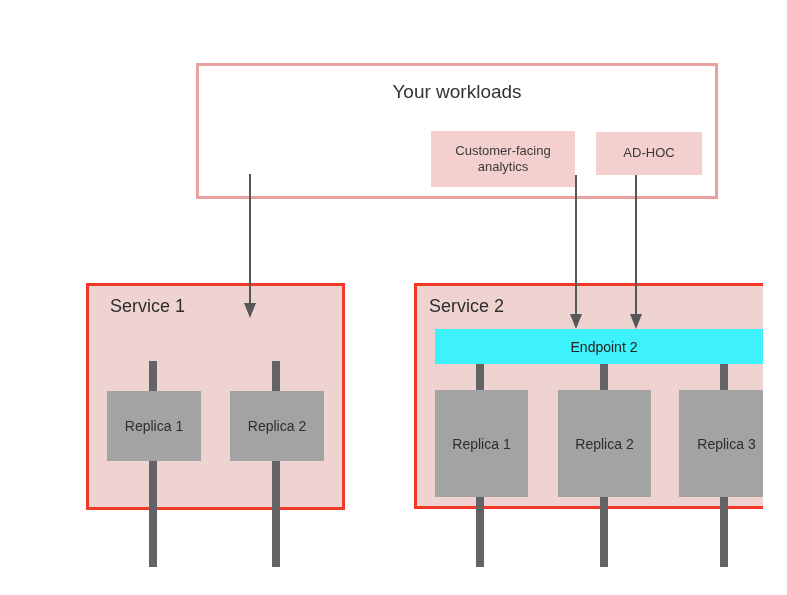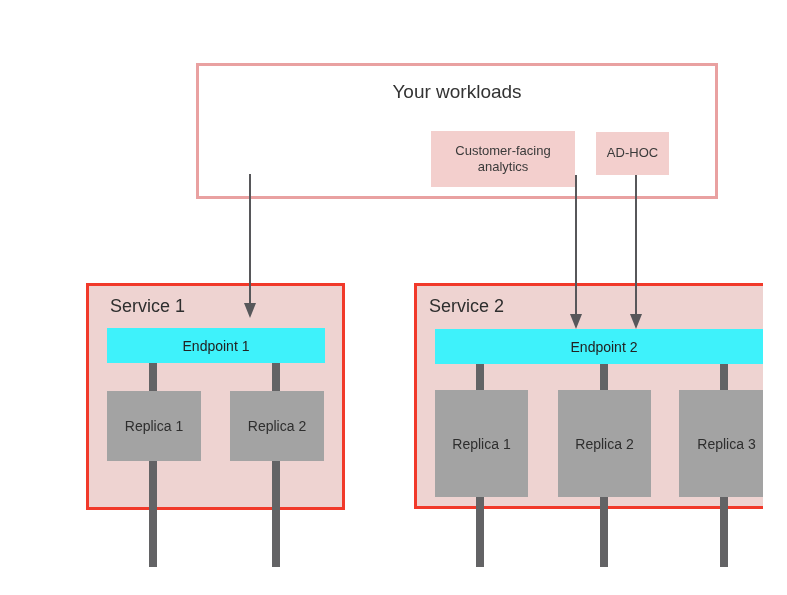--- a/index.html
+++ b/index.html
@@ -34,21 +34,21 @@
     font-size: 13px;
     display: flex;
     align-items: center;
     justify-content: center;
     text-align: center;
     line-height: 1.25;
     z-index: 2;
   }
   .wl-writes   { left: 169px; top: 84px; width: 71px;  height: 42px; }
   .wl-cfa      { left: 383px; top: 83px; width: 144px; height: 56px; padding: 0 6px; }
-  .wl-adhoc    { left: 548px; top: 84px; width: 73px;  height: 43px; }
+  .wl-adhoc    { left: 548px; top: 84px; width: 106px;  height: 43px; }
 
   
   .arrow-line {
     width: 2px;
     background: #57575a;
     z-index: 4;
   }
   .arrow-head {
     width: 0; height: 0;
     border-left: 6px solid transparent;
@@ -156,21 +156,20 @@
 
   <div class="abs service-box svc2"></div>
   <div class="abs service-title svc2-title">Service 2</div>
 
   <div class="abs connector c1"></div>
   <div class="abs connector c2"></div>
   <div class="abs connector c3"></div>
   <div class="abs connector c4"></div>
   <div class="abs connector c5"></div>
 
-  <div class="abs endpoint ep1">Endpoint 1</div>
   <div class="abs endpoint ep2">Endpoint 2</div>
 
   <div class="abs replica s1r1">Replica 1</div>
   <div class="abs replica s1r2">Replica 2</div>
   <div class="abs replica s2r1">Replica 1</div>
   <div class="abs replica s2r2">Replica 2</div>
   <div class="abs replica s2r3">Replica 3</div>
 
 
 </div>

